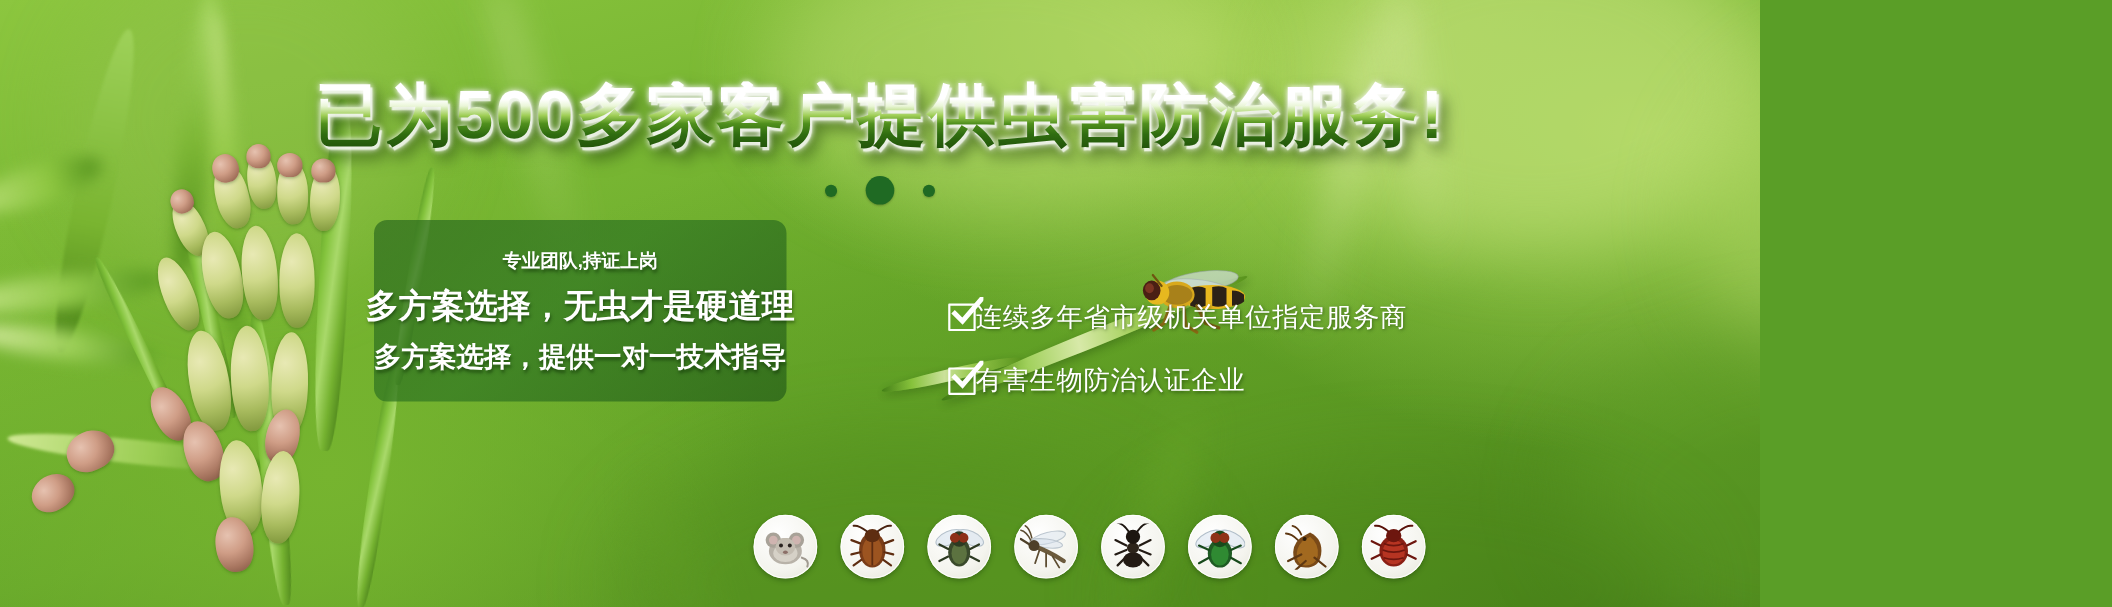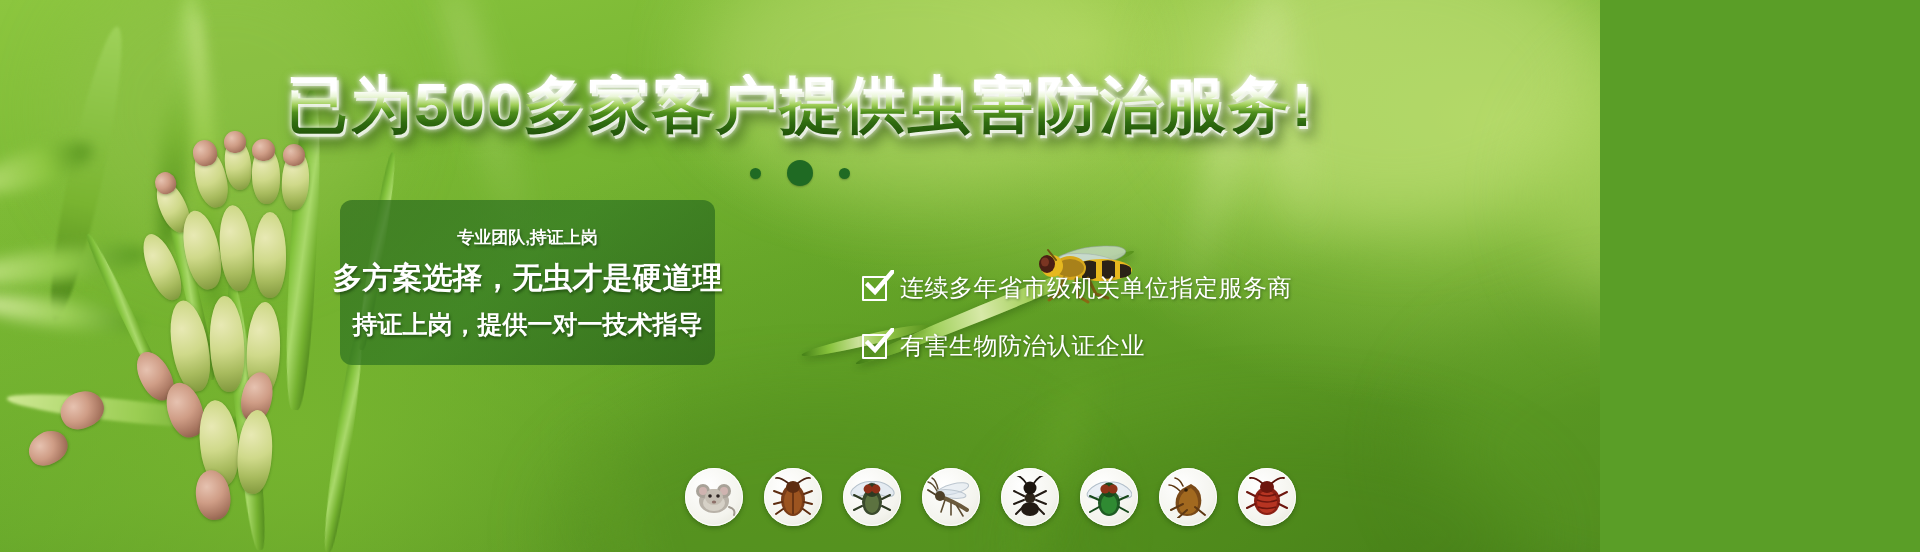--- a/index.html
+++ b/index.html
@@ -139,21 +139,21 @@
   .pline-2 { font-size:30px; letter-spacing:0px; }
   .pline-3 { font-size:25px; letter-spacing:0px; }
 
   
   .bullets {
     position:absolute;
     left:862px; top:272px;
     display:flex; flex-direction:column;
     gap:26px;
   }
-  .bullet { display:flex; align-items:center; gap:13px; }
+  .bullet { display:flex; align-items:center; }
   .check-box {
     width:25px; height:25px;
     flex:0 0 auto;
     position:relative;
   }
   .check-box .bx {
     position:absolute; inset:0;
     border:2px solid #ffffff;
     border-radius:1px;
   }
@@ -296,21 +296,21 @@
   <div class="dots">
     <span class="dot sm"></span>
     <span class="dot lg"></span>
     <span class="dot sm"></span>
   </div>
 
   <div class="panel"></div>
   <div class="panel-lines">
     <div class="pline pline-1">专业团队,持证上岗</div>
     <div class="pline pline-2">多方案选择，无虫才是硬道理</div>
-    <div class="pline pline-3">持证上岗，提供一对一技术指导</div>
+    <div class="pline pline-3">多方案选择，提供一对一技术指导</div>
   </div>
 
   <div class="bullets">
     <div class="bullet">
       <span class="check-box">
         <span class="bx"></span>
         <svg class="tick" viewBox="0 0 30 28">
             <path d="M4 15 L11 22 L29 1" stroke="#ffffff" stroke-width="4.5" fill="none" stroke-linecap="square"></path>
           </svg>
       </span>

